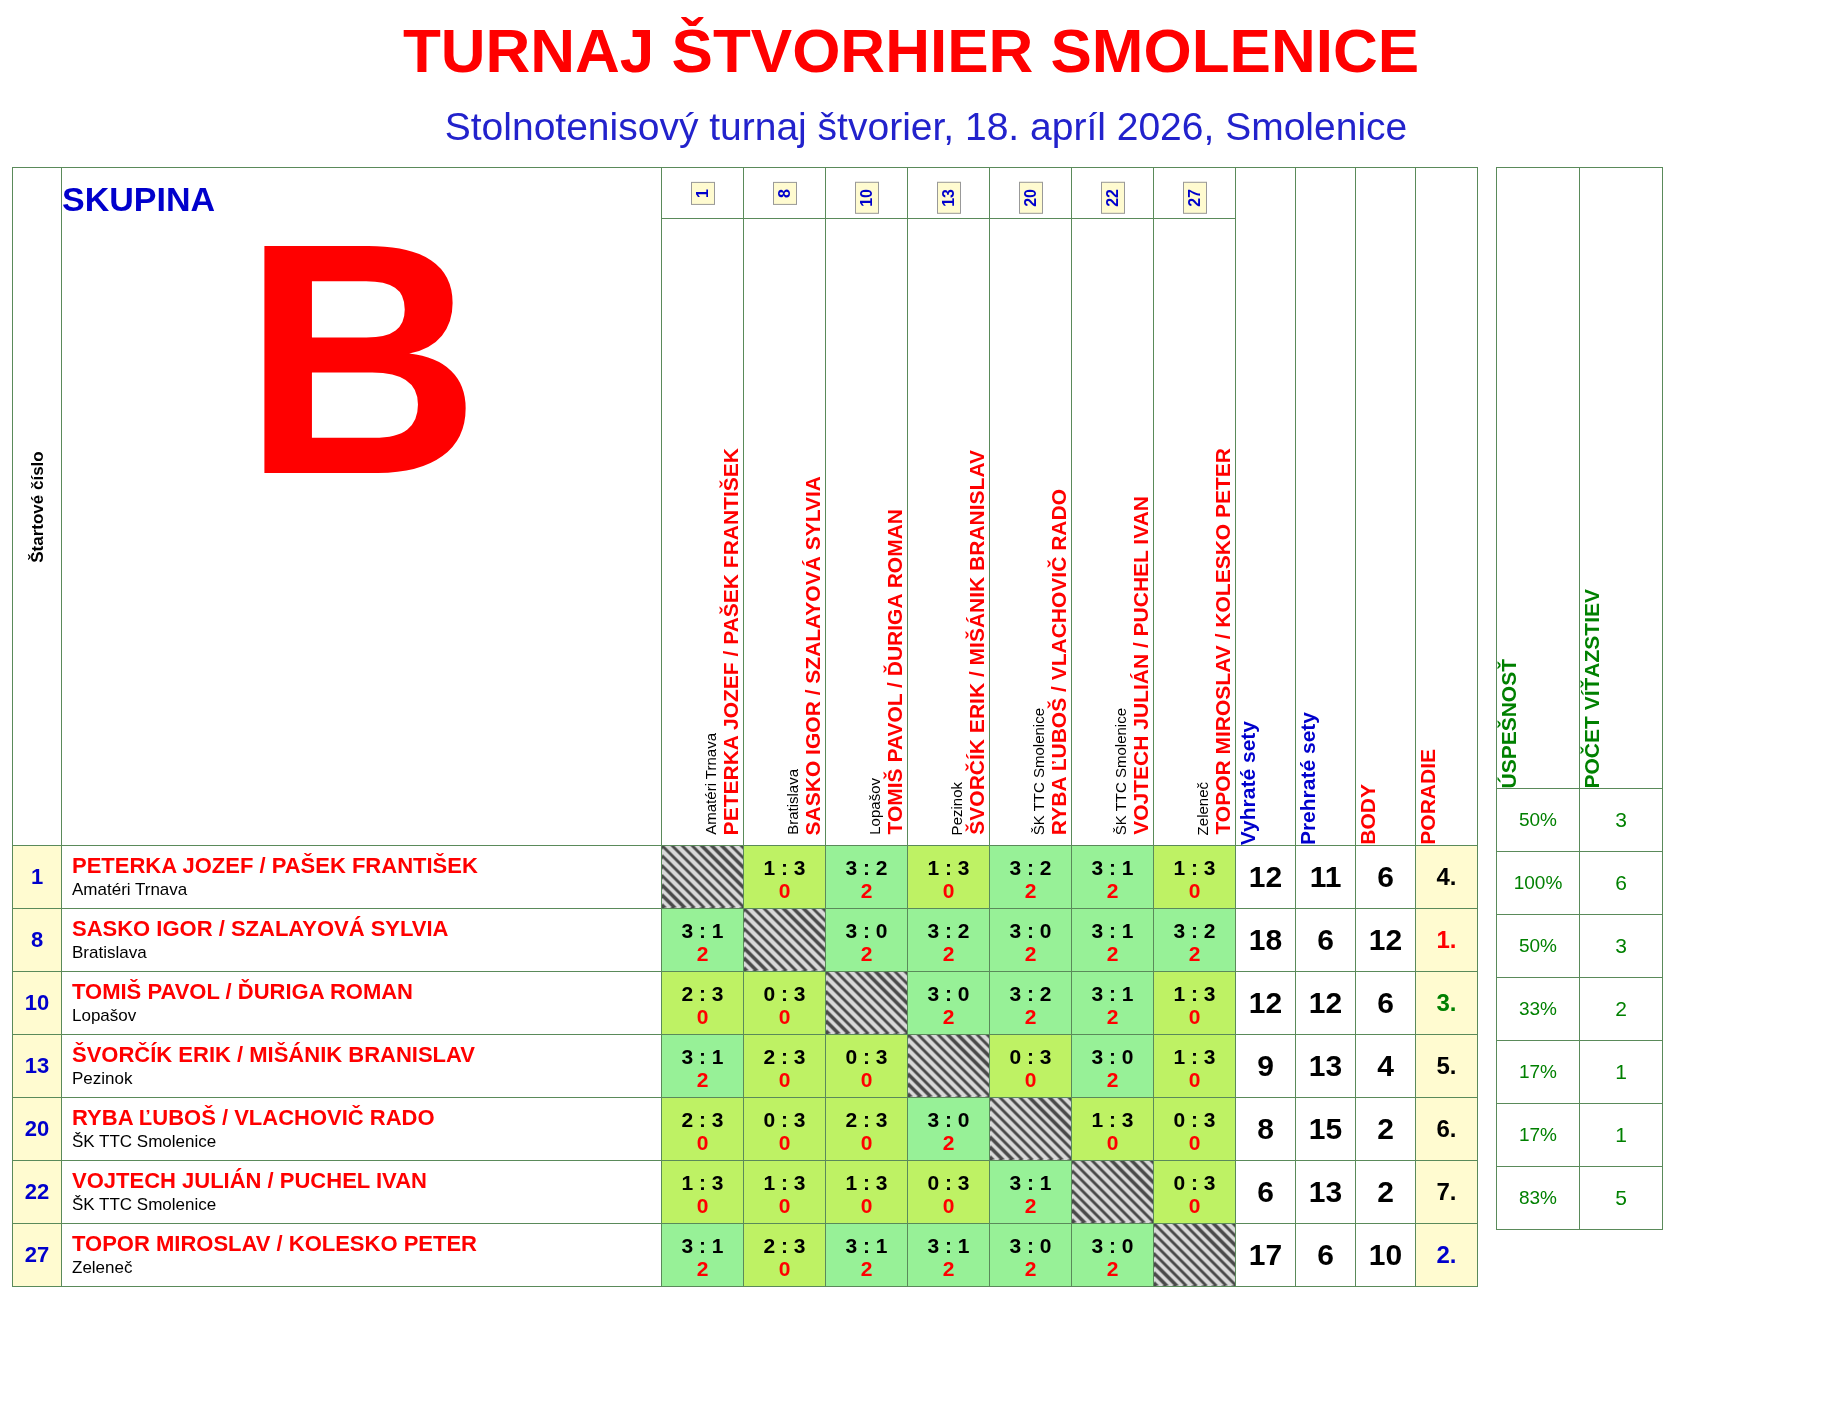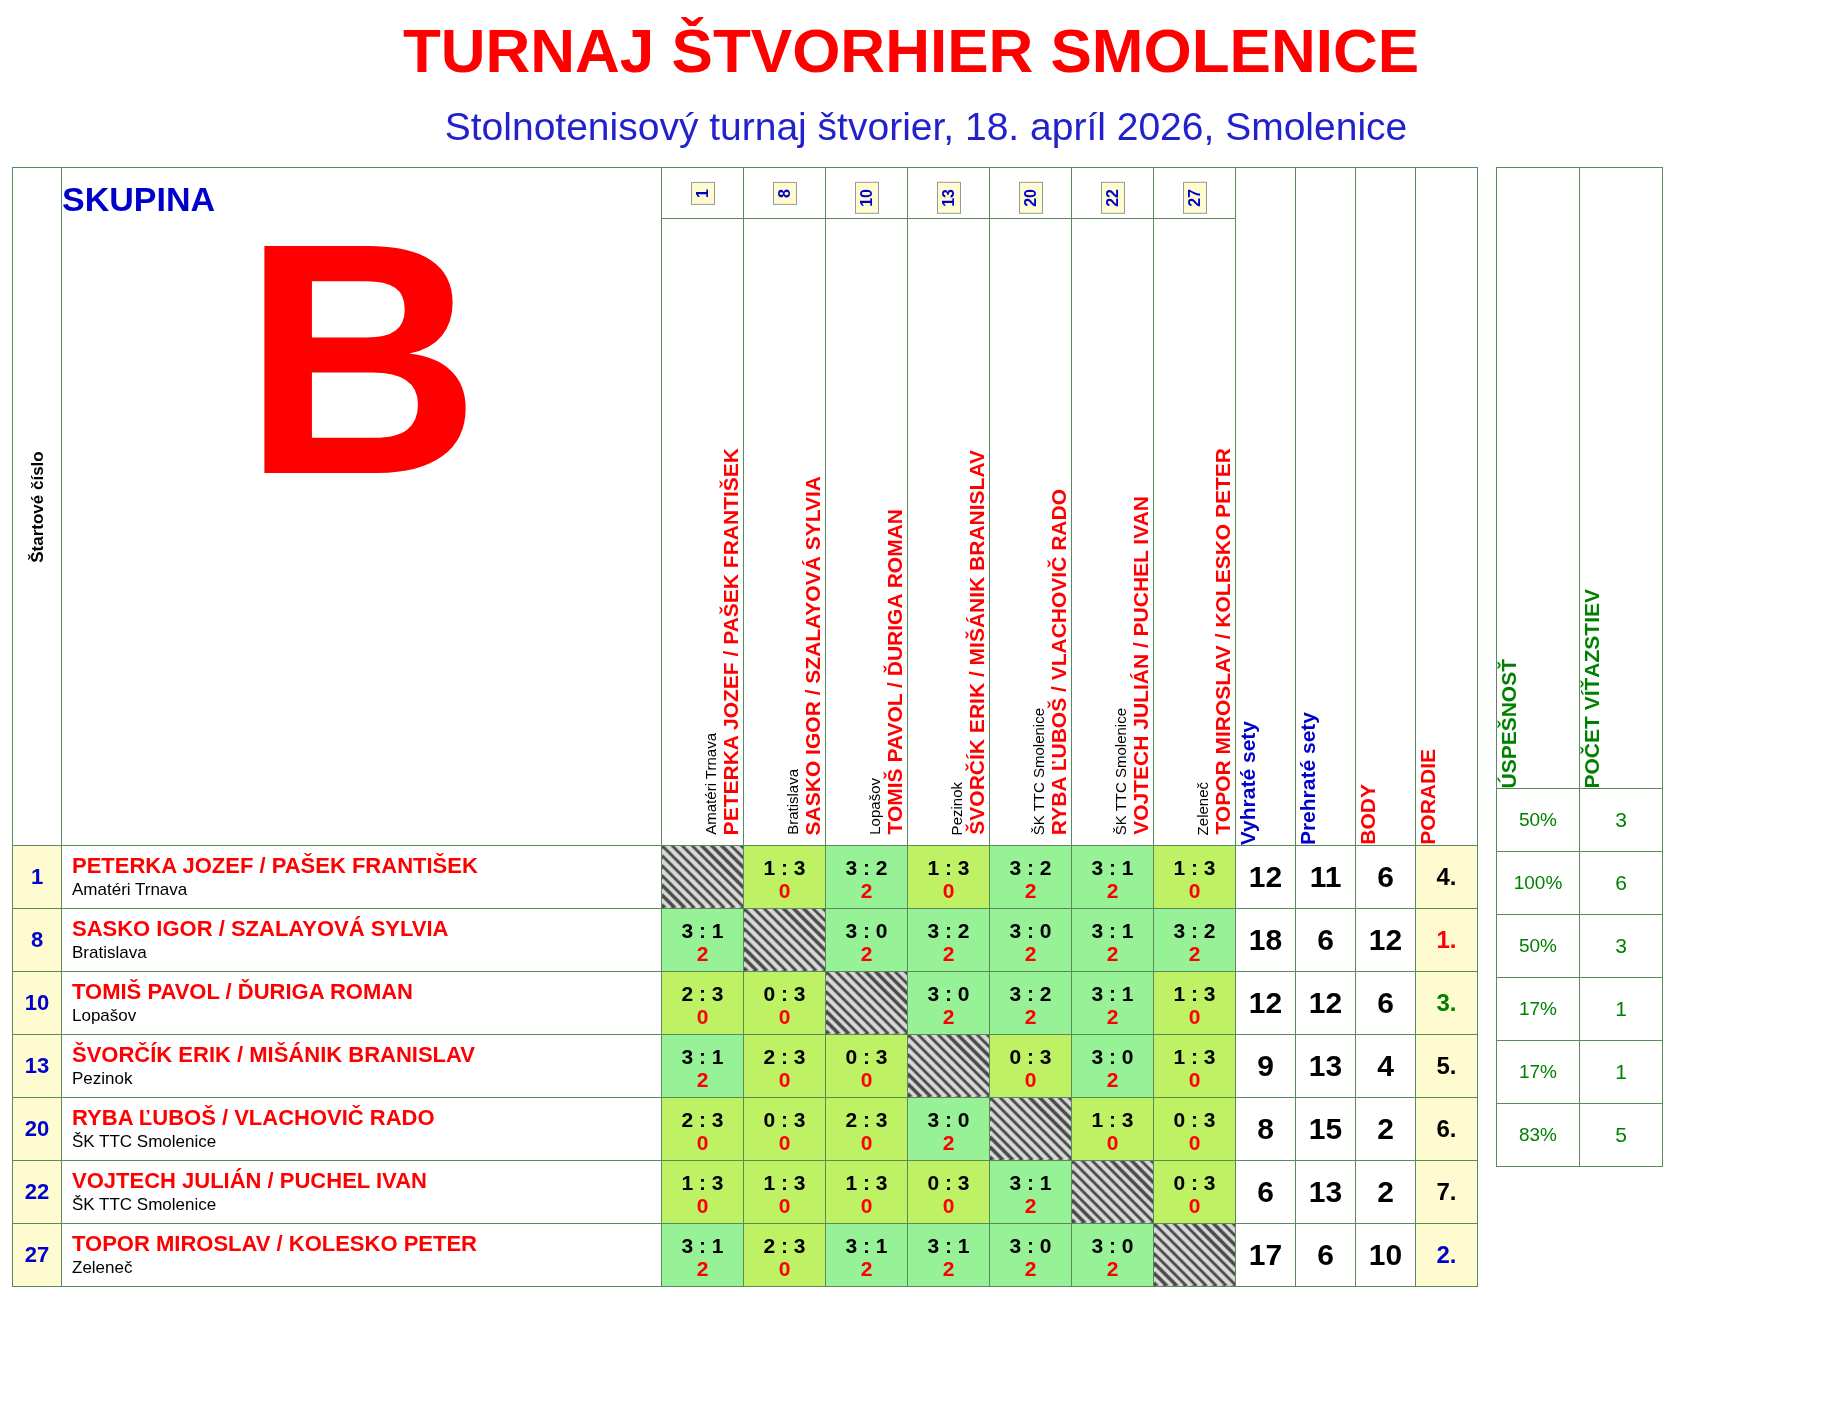--- a/index.html
+++ b/index.html
@@ -538,20 +538,24 @@
           </tr>
           <tr>
             <td class="rcell">100%</td>
             <td class="rcell wins">6</td>
           </tr>
           <tr>
             <td class="rcell">50%</td>
             <td class="rcell wins">3</td>
           </tr>
           <tr>
+            <td class="rcell">33%</td>
+            <td class="rcell wins">2</td>
+          </tr>
+          <tr>
             <td class="rcell">17%</td>
             <td class="rcell wins">1</td>
           </tr>
           <tr>
             <td class="rcell">17%</td>
             <td class="rcell wins">1</td>
           </tr>
           <tr>
             <td class="rcell">83%</td>
             <td class="rcell wins">5</td>

